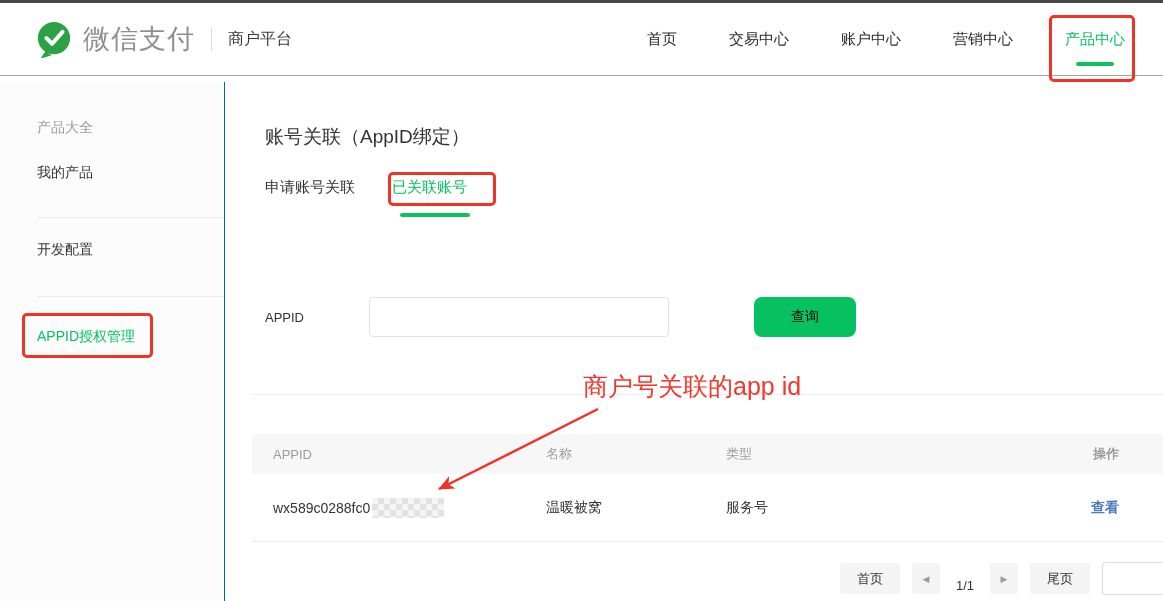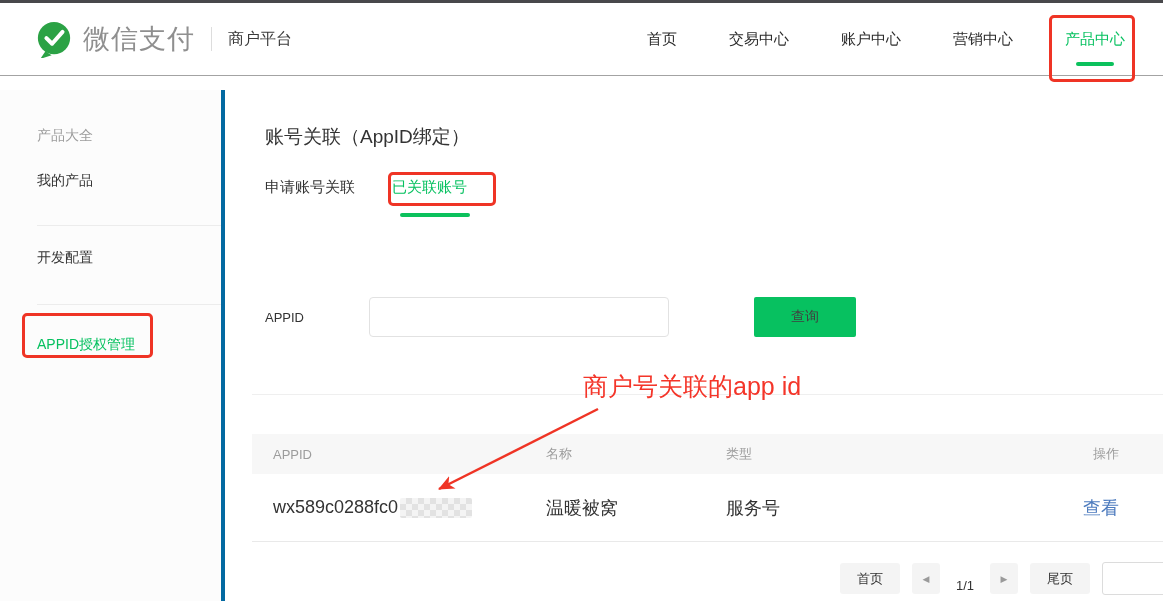--- a/index.html
+++ b/index.html
@@ -17,22 +17,22 @@
   .logo-text { font-size:27px; color:#8f8f8f; margin-left:10px; letter-spacing:1px; }
   .logo-divider { width:1px; height:24px; background:#ddd; margin:0 16px; }
   .platform-label { font-size:16px; color:#3a3a3a; }
   .nav { position:absolute; right:38px; top:0; height:100%; display:flex; align-items:center; gap:52px; }
   .nav-item { font-size:15px; color:#2b2b2b; cursor:pointer; position:relative; }
   .nav-item.active { color:#07C160; }
   .nav-item.active::after { content:""; position:absolute; left:50%; transform:translateX(-50%);
             bottom:-17px; width:38px; height:4px; background:#0BC15C; border-radius:2px; }
 
   
-  .sidebar { position:absolute; left:0; top:90px; width:225px; bottom:0; background:#fcfcfc;
-             border-right:4px solid #0369a1; }
+  .sidebar { position:absolute; left:0; top:82px; width:225px; bottom:0; background:#fcfcfc;
+             border-right:1px solid #0369a1; }
   .side-item { padding-left:37px; font-size:14px; color:#333; cursor:pointer; }
   .side-item.muted { color:#9c9c9c; margin-top:37px; }
   .side-item.i2 { margin-top:27px; }
   .side-item.i3 { margin-top:23px; }
   .side-item.i4 { margin-top:31px; color:#07C160; }
   .side-divider { height:1px; background:#ececec; margin:35px 0 0 37px; }
   .side-divider.d2 { margin-top:37px; }
 
   
   .main { position:absolute; left:225px; top:90px; right:0; bottom:0; background:#fff; }
@@ -46,33 +46,33 @@
   .notice { position:absolute; left:27px; right:0; top:131px; height:48px; background:#fafafa;
             display:flex; align-items:center; padding-left:14px; font-size:13px; color:#333; }
   .notice a { color:#4D7BBE; text-decoration:none; cursor:pointer; }
 
   .form-row { position:absolute; left:0; right:0; top:207px; height:40px; }
   .form-label { position:absolute; left:40px; top:13px; font-size:13px; color:#333; }
   .appid-input { position:absolute; left:144px; top:0; width:300px; height:40px;
                  border:1px solid #e2e2e2; border-radius:4px; outline:none; padding:0 10px;
                  font-size:14px; color:#333; background:#fff; }
   .query-btn { position:absolute; left:529px; top:0; width:102px; height:40px; background:#07C160;
-               color:#404040; font-size:14px; border:none; border-radius:2px; cursor:pointer; }
+               color:#000000; font-size:14px; border:none; border-radius:8px; cursor:pointer; }
 
   .annotation-text { position:absolute; left:358px; top:280px; font-size:25px; color:#F43529;
                      white-space:nowrap; z-index:5; }
   .section-divider { position:absolute; left:27px; right:0; top:304px; height:1px; background:#efefef; }
 
   .table-header { position:absolute; left:27px; right:0; top:344px; height:40px; background:#f7f7f7;
                   display:grid; grid-template-columns:273px 180px 1fr 60px; align-items:center;
                   padding:0 44px 0 21px; font-size:13px; color:#9c9c9c; }
   .table-row { position:absolute; left:27px; right:0; top:384px; height:68px;
                display:grid; grid-template-columns:273px 180px 1fr 60px; align-items:center;
-               padding:0 44px 0 21px; font-size:18px; color:#333; border-bottom:1px solid #e9e9e9; }
-  .cell-right { text-align:right; }
+               padding:0 44px 0 21px; font-size:14px; color:#333; border-bottom:1px solid #e9e9e9; }
+  .cell-right { text-align:right;font-weight:bold; }
   .view-link { color:#4D7BBE; text-decoration:none; cursor:pointer; }
   .mosaic { display:inline-block; width:72px; height:20px; vertical-align:-5px; margin-left:2px;
             border-radius:2px; background:repeating-conic-gradient(#e2e2e2 0% 25%, #f4f4f4 0% 50%) 0 0 / 12px 12px; }
 
   .pagination { position:absolute; left:615px; top:472px; display:flex; align-items:center; gap:12px; }
   .pg-btn { height:31px; background:#f4f4f4; border:none; border-radius:3px; font-size:13px;
             color:#333; cursor:pointer; font-family:inherit; }
   .pg-text { width:60px; }
   .pg-arrow { width:28px; font-size:9px; color:#9a9a9a; }
   .pg-current { font-size:13px; color:#333; padding:0 4px;margin-top:13px; }

